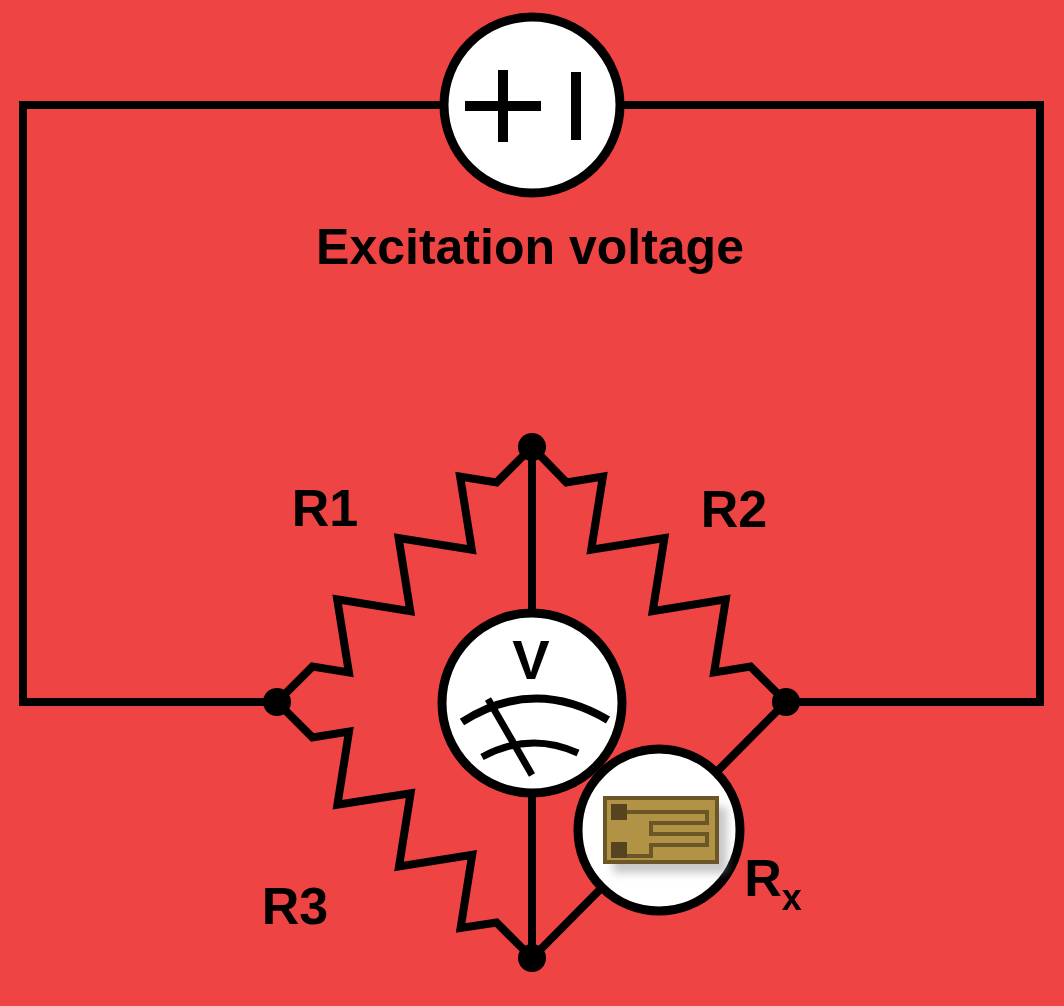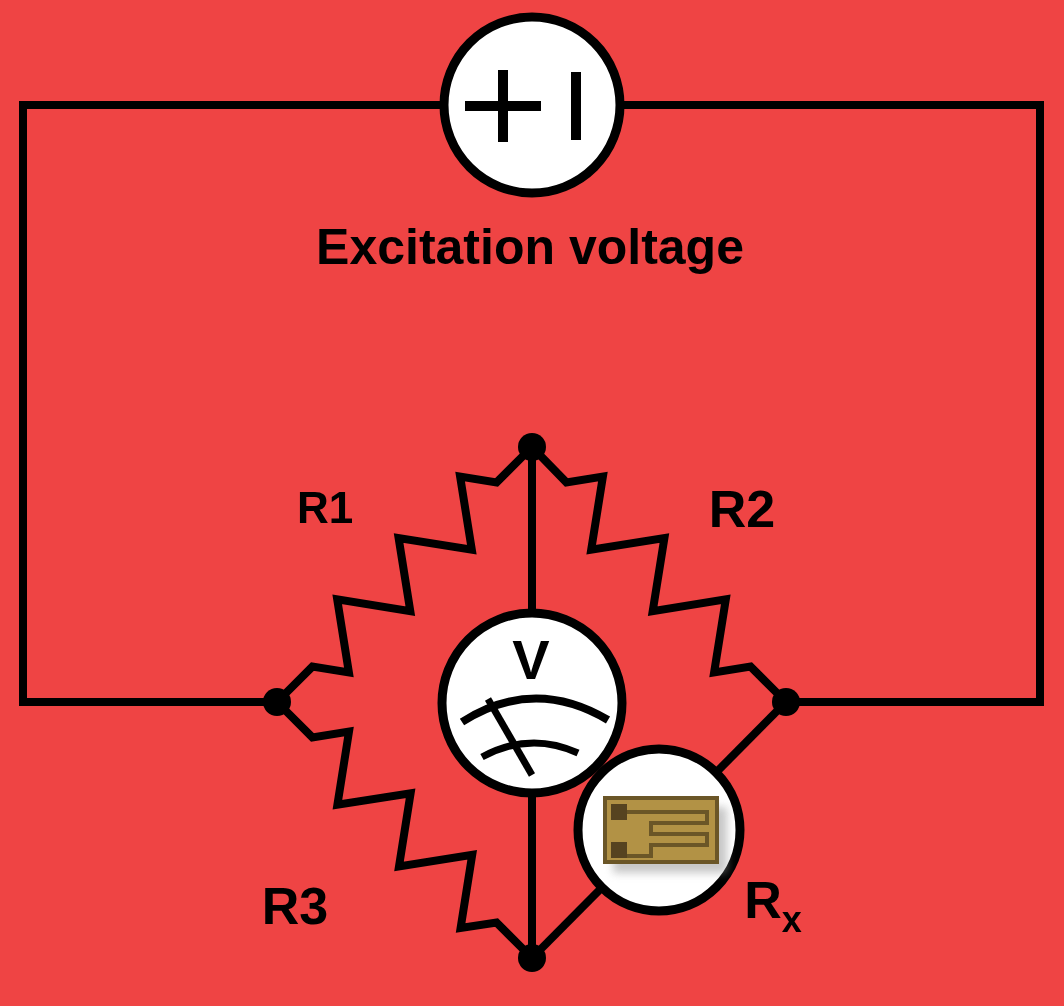--- a/index.html
+++ b/index.html
@@ -6,25 +6,25 @@
   .stage {
     position:relative; width:1064px; height:1006px; background:#ef4444;
     font-family:"Liberation Sans", sans-serif; overflow:hidden;text-align:center;
   }
   .stage svg { position:absolute; left:0; top:0; }
   .lbl {
     position:absolute; font-weight:bold; color:#000;
     transform:translate(-50%,-50%); white-space:nowrap; line-height:1;
   }
   .lbl-excitation { left:530px; top:247px; font-size:50px; letter-spacing:0px; }
-  .lbl-r1 { left:325px; top:508px; font-size:44px; }
-  .lbl-r2 { left:734px; top:509px; font-size:52px;margin-left:8px; }
+  .lbl-r1 { left:325px; top:508px; font-size:52px; }
+  .lbl-r2 { left:734px; top:509px; font-size:52px; }
   .lbl-r3 { left:295px; top:906px; font-size:52px; }
   .lbl-v  { left:531px; top:660px; font-size:56px; }
-  .lbl-rx { left:773px; top:906px; font-size:52px; }
+  .lbl-rx { left:773px; top:884px; font-size:52px; }
   .lbl-rx .sub { font-size:36px; vertical-align:-14px; }
 </style>
 </head>
 <body>
 
 <div class="stage">
 
   <svg width="1064" height="1006" viewBox="0 0 1064 1006">
     <defs>
       <filter id="soft" x="-50%" y="-50%" width="200%" height="200%">

